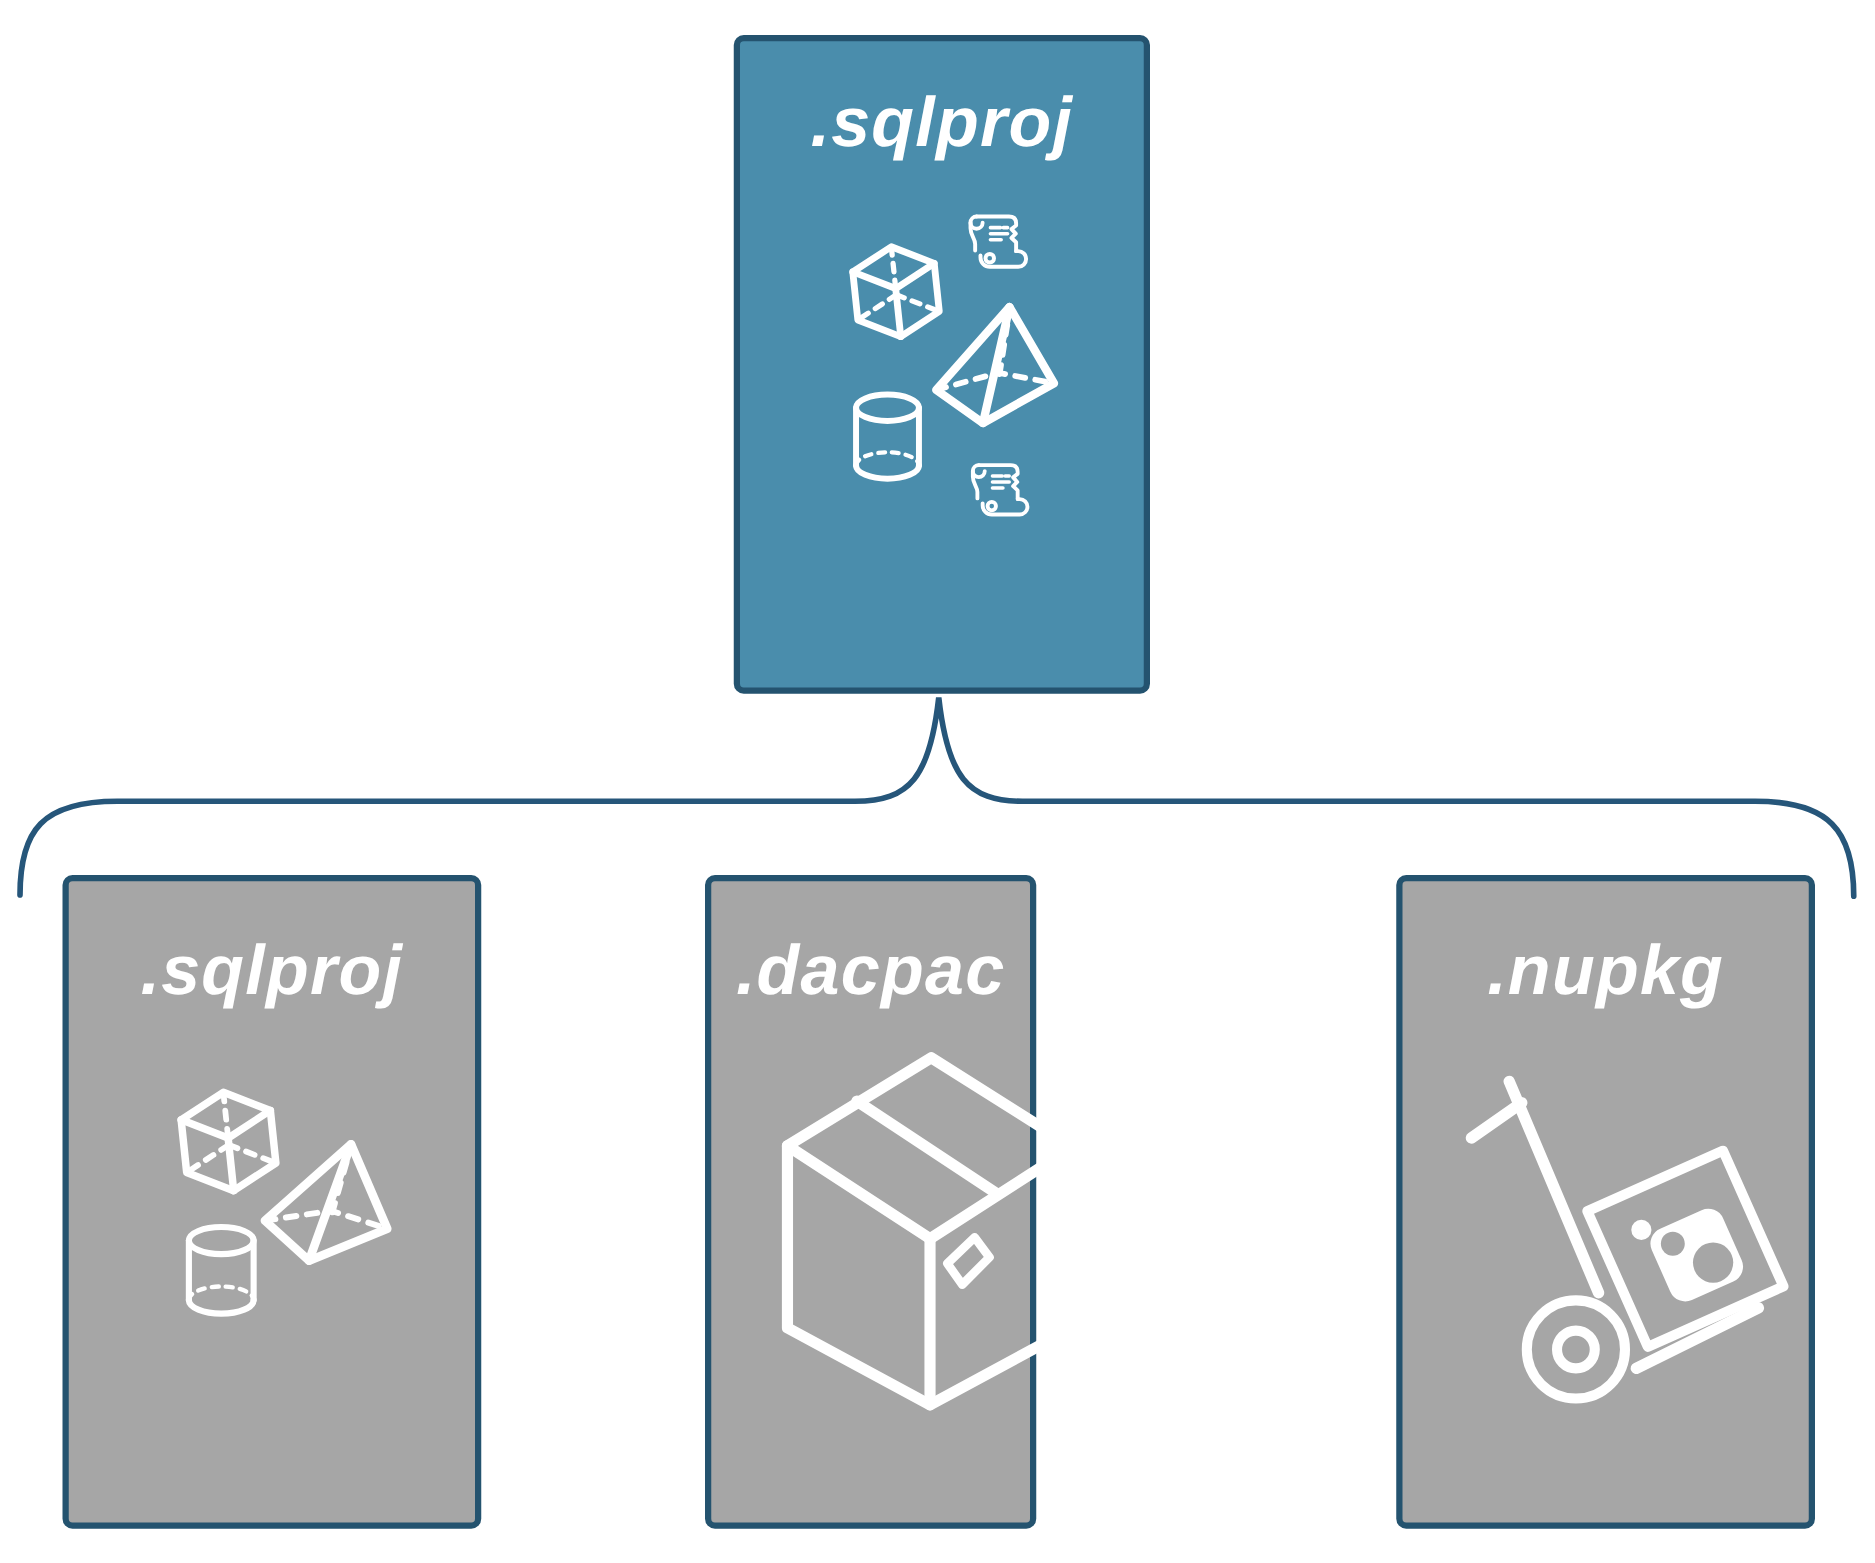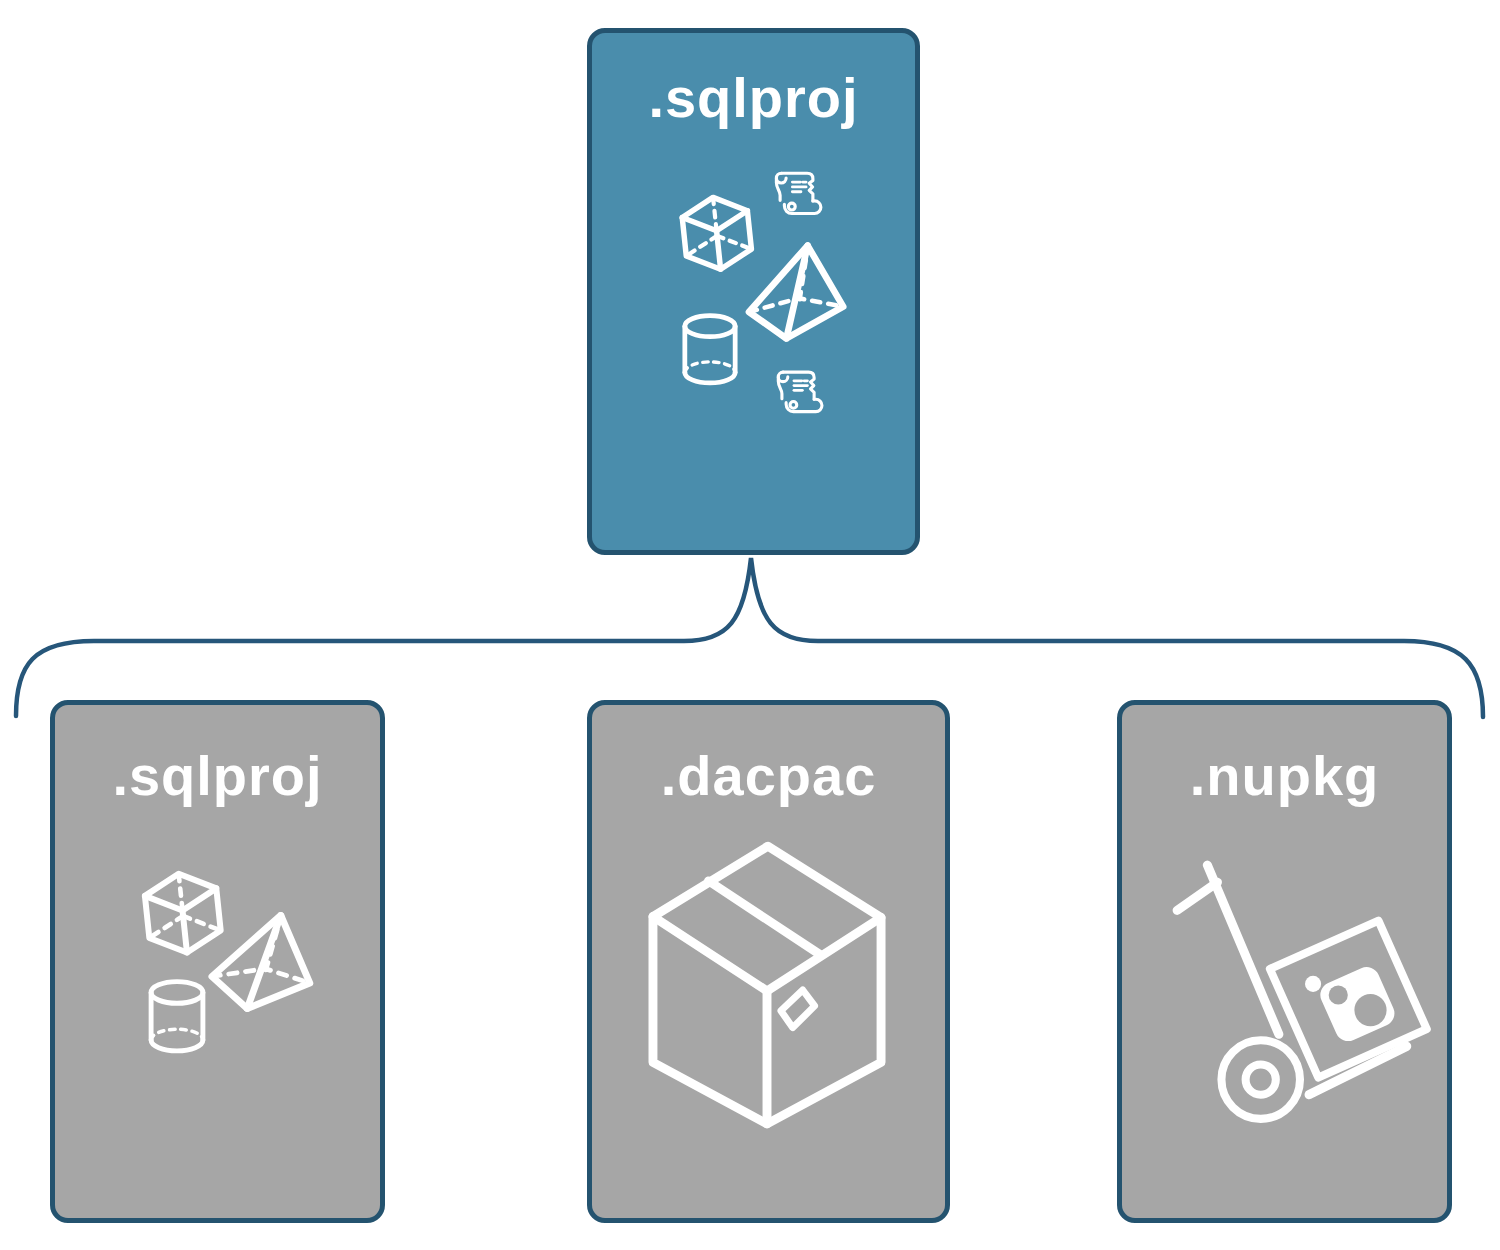--- a/index.html
+++ b/index.html
@@ -3,21 +3,21 @@
 <meta charset="utf-8">
 <style>
   html,body { margin:0; padding:0; background:#fff; }
   .canvas {
     position:relative; width:1500px; height:1250px;
     font-family:"Liberation Sans", sans-serif;
     background:var(--background,#ffffff); overflow:hidden;
   }
   .node {
     position:absolute; box-sizing:border-box;
-    border:5px solid var(--outline,#24536f); border-radius:18px;
+    border:5px solid var(--outline,#24536f); border-radius:8px;font-style:italic;
   }
   .node.root  { background:var(--root-fill,#4a8dac); }
   .node.child { background:var(--child-fill,#a6a6a6); }
   .node-title {
     position:absolute; left:0; right:0; top:34px;
     text-align:center; font-weight:bold; font-size:56px; line-height:1.1;
     color:var(--icon,#ffffff); letter-spacing:1px;
   }
   .icon { position:absolute; }
   .icon svg { display:block; width:100%; height:100%; overflow:visible; }
@@ -163,21 +163,21 @@
           <path d="M87,21 V89"></path>
           <path d="M13,89 A37,15.5 0 0 0 87,89"></path>
         </g>
         <g class="ic dash" stroke-width="5">
           <path d="M13,89 A37,15.5 0 0 1 87,89"></path>
         </g>
       </svg>
     </div>
   </div>
 
-  <div class="node child" style="left:587px; top:700px; width:363px; height:523px;padding-left:25px;">
+  <div class="node child" style="left:564px; top:700px; width:265px; height:523px;padding-left:25px;">
     <div class="node-title" style="top:40px;">.dacpac</div>
 
     <div class="icon" style="left:57px; top:136px; width:238px; height:290px;">
       <svg viewBox="0 0 240 290">
         <g class="ic" stroke-width="9">
           <path d="M120,4 L234,76 L119,150 L4,75 Z"></path>
           <path d="M60,39 L172,113"></path>
           <path d="M4,75 V222 L119,284 L234,222 V76"></path>
           <path d="M119,150 V284"></path>
         </g>

